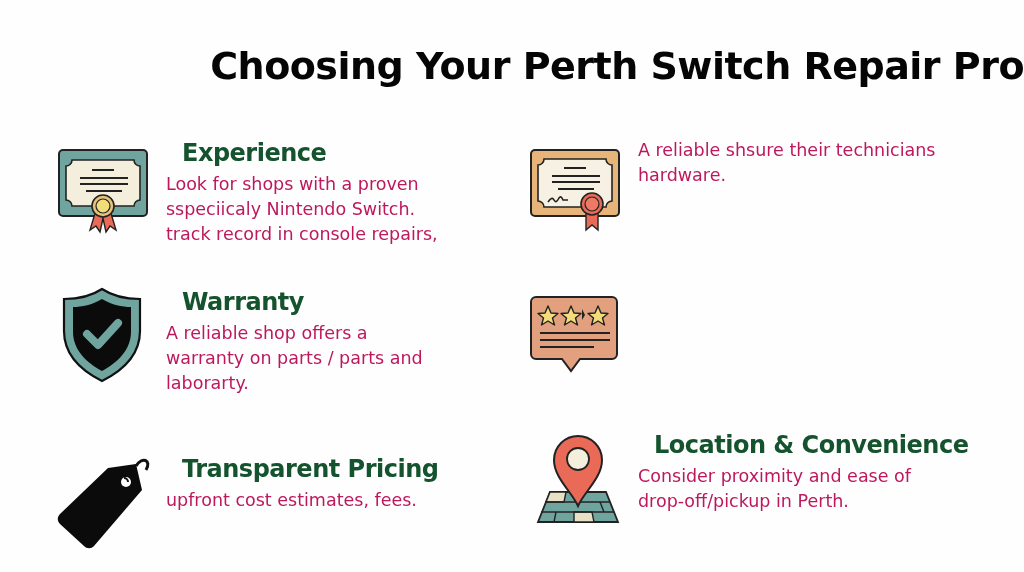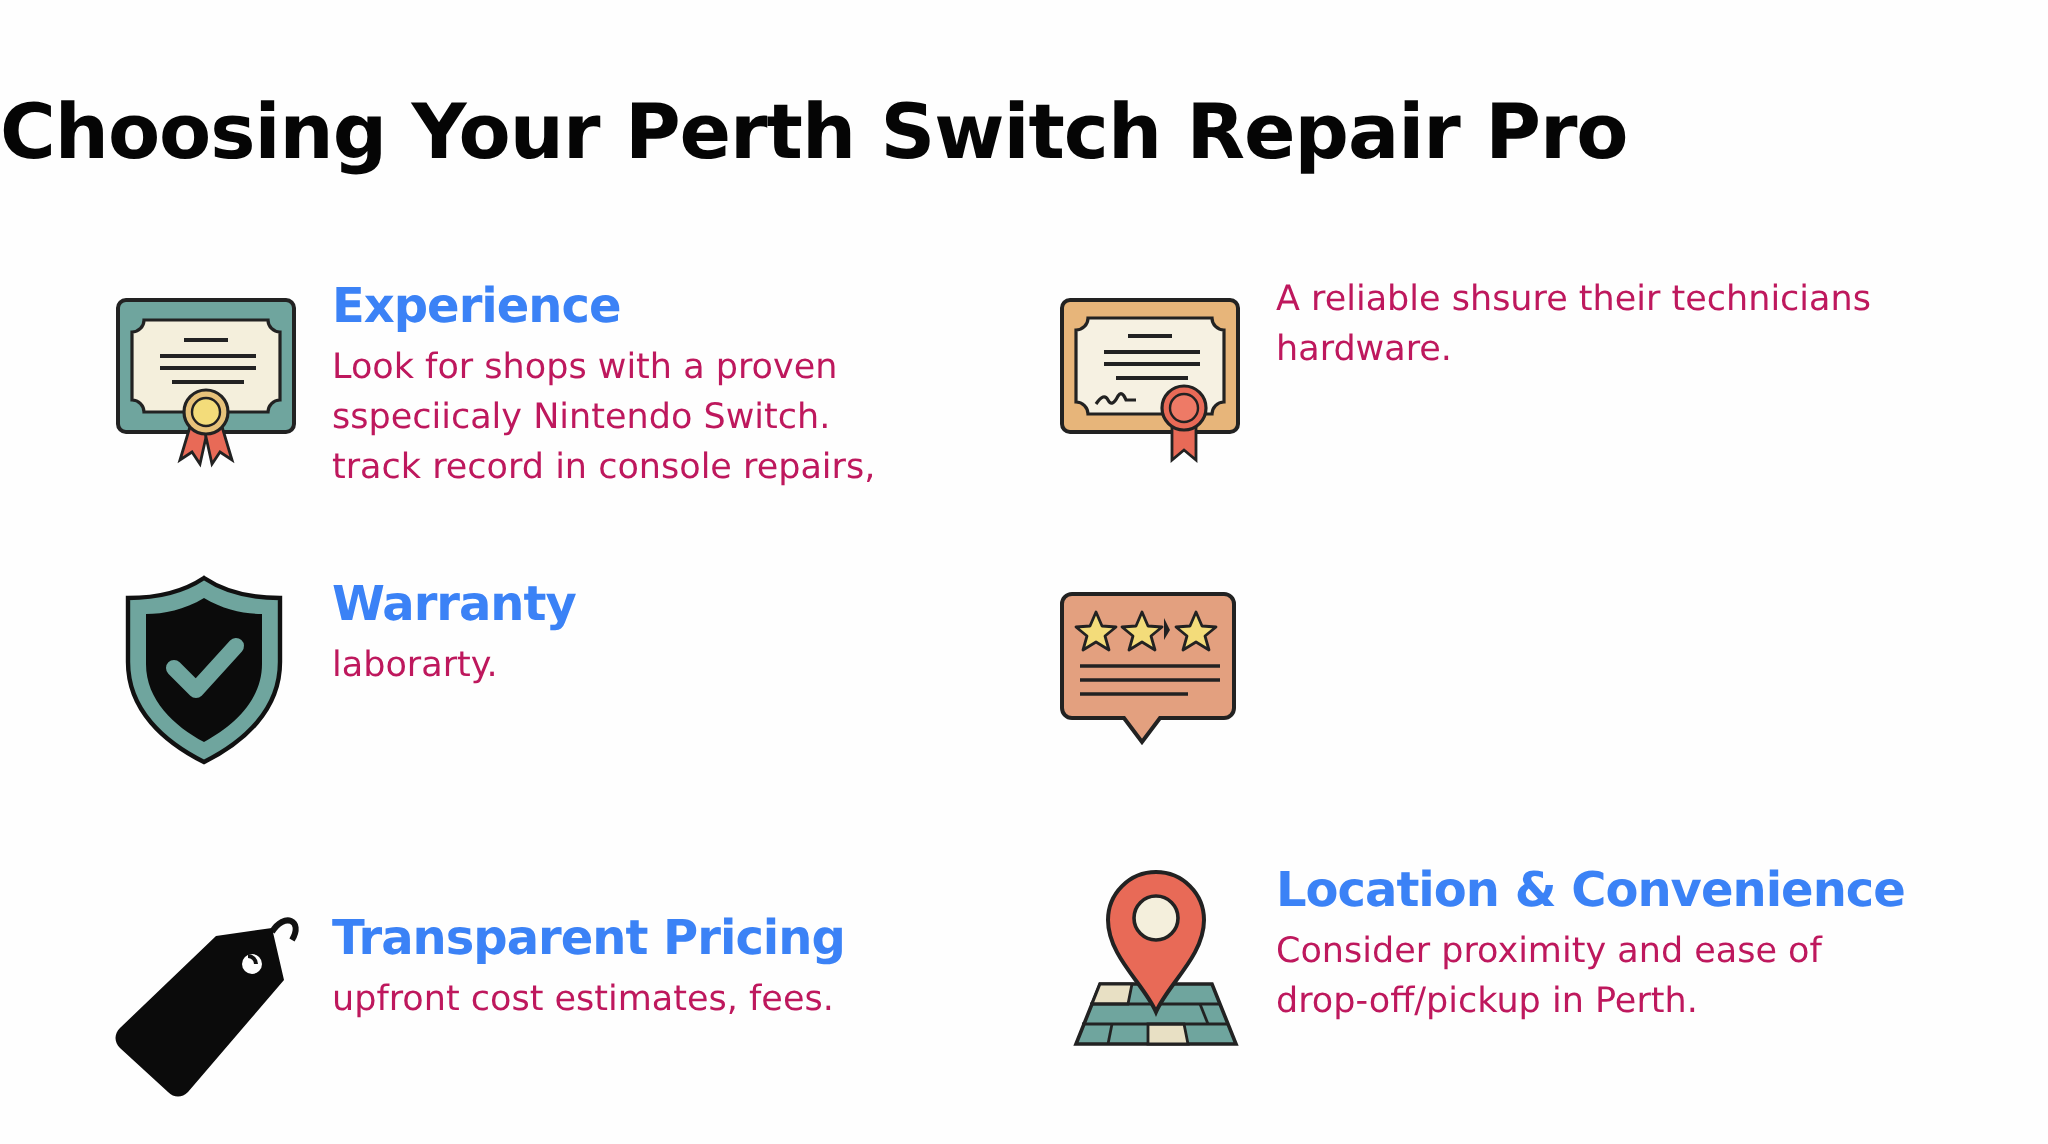--- a/index.html
+++ b/index.html
@@ -5,35 +5,35 @@
   html, body { margin:0; padding:0; }
   body {
     width:1024px; height:572px; overflow:hidden;
     background:#fefefe;
     font-family:"DejaVu Sans", sans-serif;
     color:#111;
     position:relative;
   }
   .title {
     position:absolute; left:0; top:44px; width:1024px;
-    text-align:left;
+    text-align:right;
     font-family:"DejaVu Sans", sans-serif;
     font-weight:bold;
     font-size:38px;
     letter-spacing:-0.5px;
     color:#050505;
   }
   .item { position:absolute; width:440px; height:120px; }
   .icon { position:absolute; left:0; top:0; width:96px; height:96px; }
   .icon svg { width:100%; height:100%; display:block; }
   .text { position:absolute; left:110px; top:0; width:340px; }
   .heading {
     font-family:"DejaVu Sans", sans-serif;
     font-weight:bold; font-size:24px; letter-spacing:-0.5px;
-    color:#3b82f6; line-height:30px; margin:0 0 4px 0;
+    color:#14532d; line-height:30px; margin:0 0 4px 16px;
     white-space:nowrap;
   }
   .desc {
     font-family:"DejaVu Sans", sans-serif;
     font-size:17.5px; line-height:25px; color:#be185d;
     margin:0;
   }
   .desc span { display:block; white-space:nowrap; }
 </style>
 </head>
@@ -93,20 +93,22 @@
   <div class="icon" style="left:4px; top:0px;">
     <svg viewBox="0 0 96 96">
       <path d="M42 2 C30 10 16 12 4 12 L4 44 C4 68 22 84 42 94 C62 84 80 68 80 44 L80 12 C68 12 54 10 42 2Z" fill="#6fa59e" stroke="#111" stroke-width="2.2"></path>
       <path d="M42 12 C32 18 22 20 13 20 L13 45 C13 63 27 76 42 84 C57 76 71 63 71 45 L71 20 C62 20 52 18 42 12Z" fill="#0b0b0b"></path>
       <path d="M27 47 L38 58 L58 36" fill="none" stroke="#6fa59e" stroke-width="8" stroke-linecap="round" stroke-linejoin="round"></path>
     </svg>
   </div>
   <div class="text">
     <div class="heading">Warranty</div>
     <p class="desc">
+      <span>A reliable shop offers a</span>
+      <span>warranty on parts / parts and</span>
       <span>laborarty.</span>
     </p>
   </div>
 </div>
 
 <div class="item" style="left:528px; top:287px;">
   <div class="icon" style="top:6px;">
     <svg viewBox="0 0 96 96">
       <path d="M8 4 h76 a5 5 0 0 1 5 5 v52 a5 5 0 0 1 -5 5 h-32 l-9 12 l-9 -12 h-26 a5 5 0 0 1 -5 -5 v-52 a5 5 0 0 1 5 -5z" fill="#e3a07f" stroke="#222" stroke-width="2"></path>
       <g fill="#f3dc7a" stroke="#222" stroke-width="1.4" stroke-linejoin="round">

